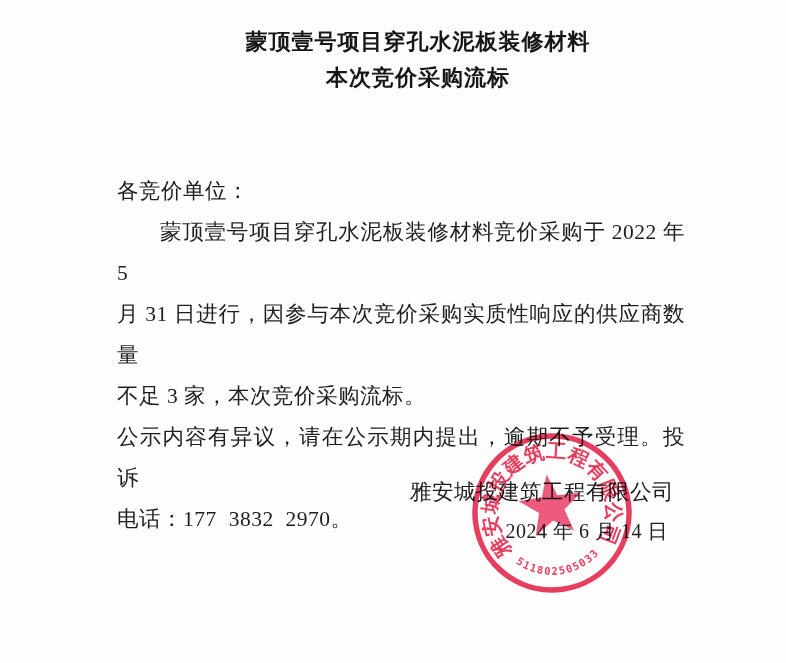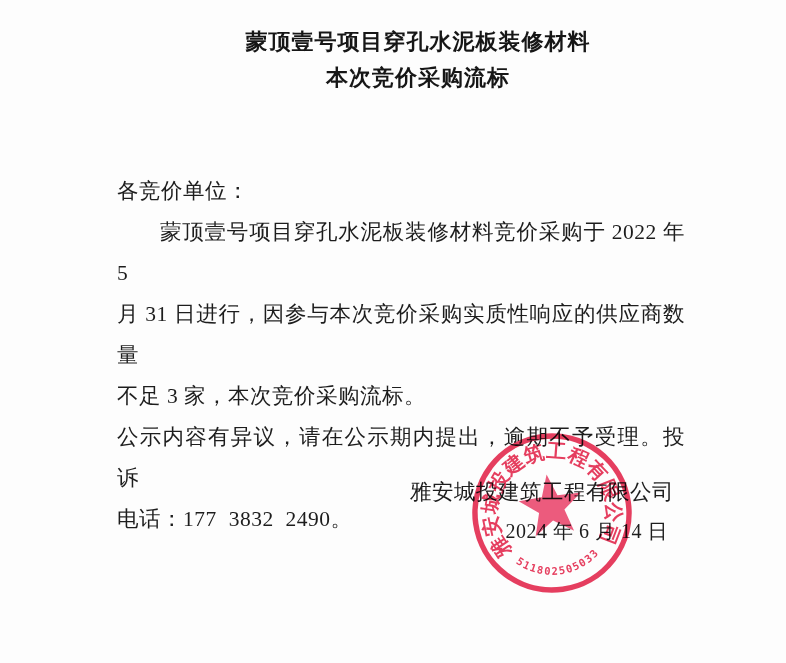--- a/index.html
+++ b/index.html
@@ -84,21 +84,21 @@
     <div>蒙顶壹号项目穿孔水泥板装修材料</div>
     <div>本次竞价采购流标</div>
   </div>
 
   <div class="doc-body">
     <div class="line">各竞价单位：</div>
     <div class="line full indent">蒙顶壹号项目穿孔水泥板装修材料竞价采购于 2022 年 5</div>
     <div class="line full">月 31 日进行，因参与本次竞价采购实质性响应的供应商数量</div>
     <div class="line">不足 3 家，本次竞价采购流标。</div>
     <div class="line full">公示内容有异议，请在公示期内提出，逾期不予受理。投诉</div>
-    <div class="line phone">电话：177 3832 2490。</div>
+    <div class="line phone">电话：177 3832 2970。</div>
   </div>
 
   <div class="sig-company">雅安城投建筑工程有限公司</div>
   <div class="sig-date">2024 年 6 月 14 日</div>
 
   <svg class="seal" viewBox="-100 -100 200 200" aria-hidden="true">
     <g transform="rotate(-8)">
       <circle r="77" fill="none" stroke-width="5.5" stroke="#e5294e"></circle>
       <path id="seal-arc-top" d="M -43.3 33.9 A 55 55 0 1 1 43.3 33.9" fill="none"></path>
       <path id="seal-arc-bottom" d="M -43.8 43.8 A 62 62 0 0 0 43.8 43.8" fill="none"></path>

